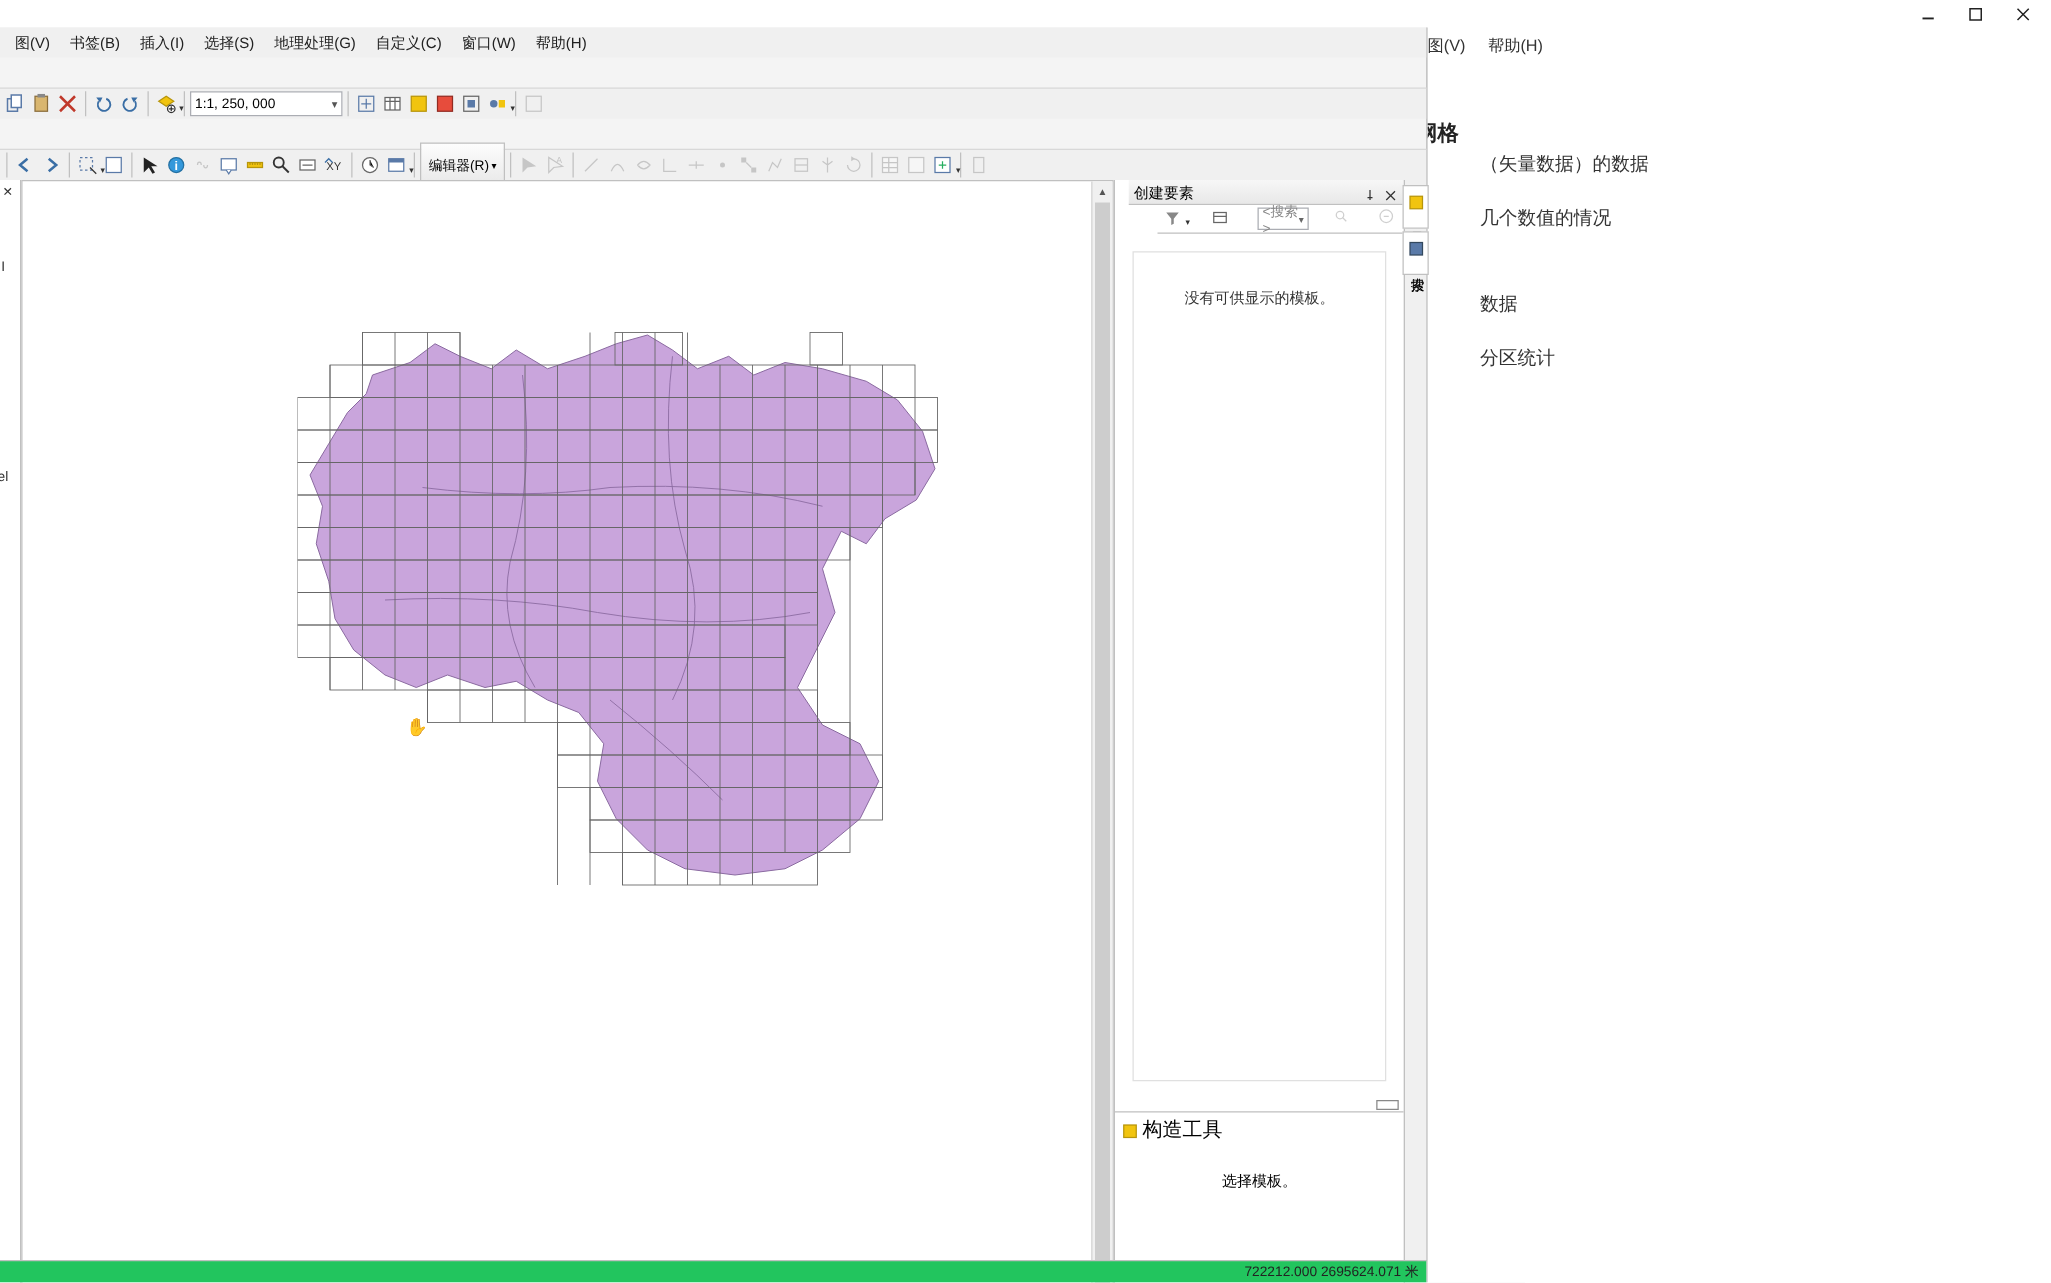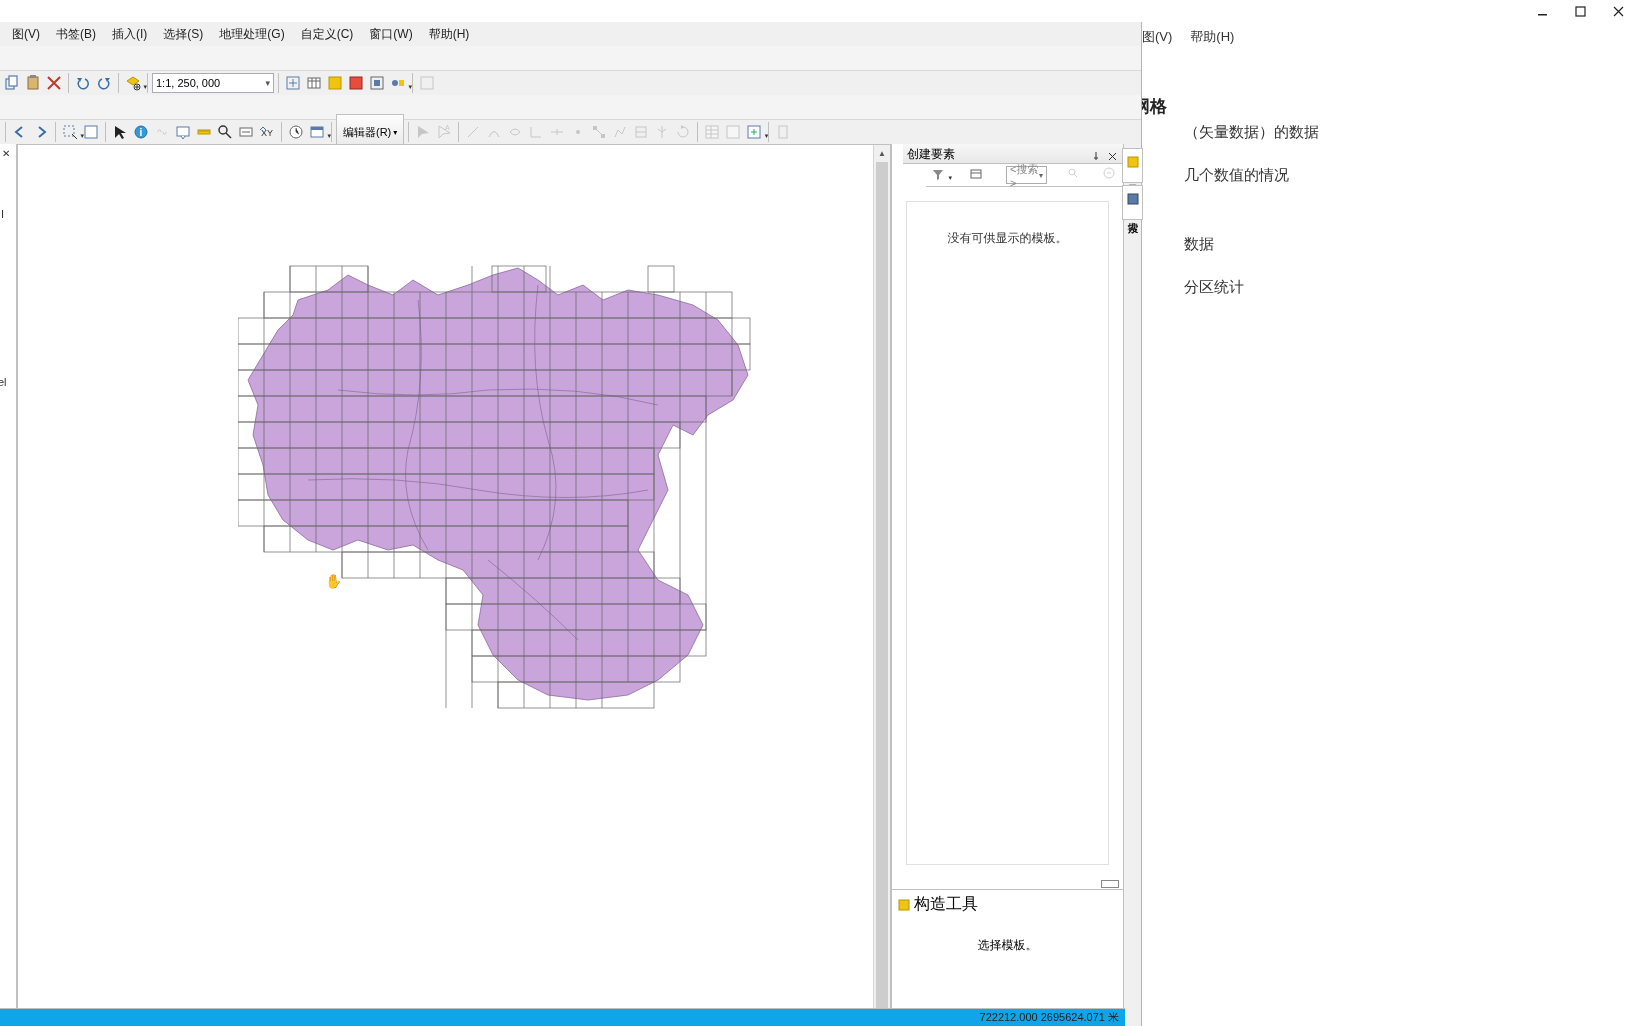--- a/index.html
+++ b/index.html
@@ -68,21 +68,21 @@
 .panel-section-h { padding: 4px 6px; font-size: 16px; display: flex; align-items: center; gap: 4px; }
 .panel-section-h .icon { width: 12px; height: 12px; }
 .panel-section-b { padding: 18px 8px 120px; text-align: center; font-size: 12px; color: #000000; }
 
 
 .vtabs { width: 18px; background: #f0f0f0; border-left: 1px solid #c0c0c0; display: flex; flex-direction: column; align-items: center; padding-top: 4px; }
 .vtab { writing-mode: vertical-rl; font-size: 11px; padding: 6px 2px; border: 1px solid #c0c0c0; background: #fff; margin-bottom: 2px; cursor: default; }
 .vtab .icon { width: 14px; height: 14px; margin-bottom: 4px; }
 
 
-.statusbar { position: absolute; bottom: 0; left: 0; right: 16px; height: 18px; background: #0ea5e9; border-top: 1px solid #c0c0c0; display: flex; align-items: center; font-size: 11px; padding: 0 6px; color: #222; }
+.statusbar { position: absolute; bottom: 0; left: 0; right: 0; height: 18px; background: #22c55e; border-top: 1px solid #c0c0c0; display: flex; align-items: center; font-size: 11px; padding: 0 6px; color: #222; }
 .statusbar .coords { margin-left: auto; }
 
 .bg-heading { position: absolute; right: 474px; top: 95px; font-size: 17px; font-weight: 600; color: #222; }
 </style>
 </head>
 <body>
 
 <div class="bg-window">
   <div class="bg-titlebar">
     <div class="bg-title-controls">

